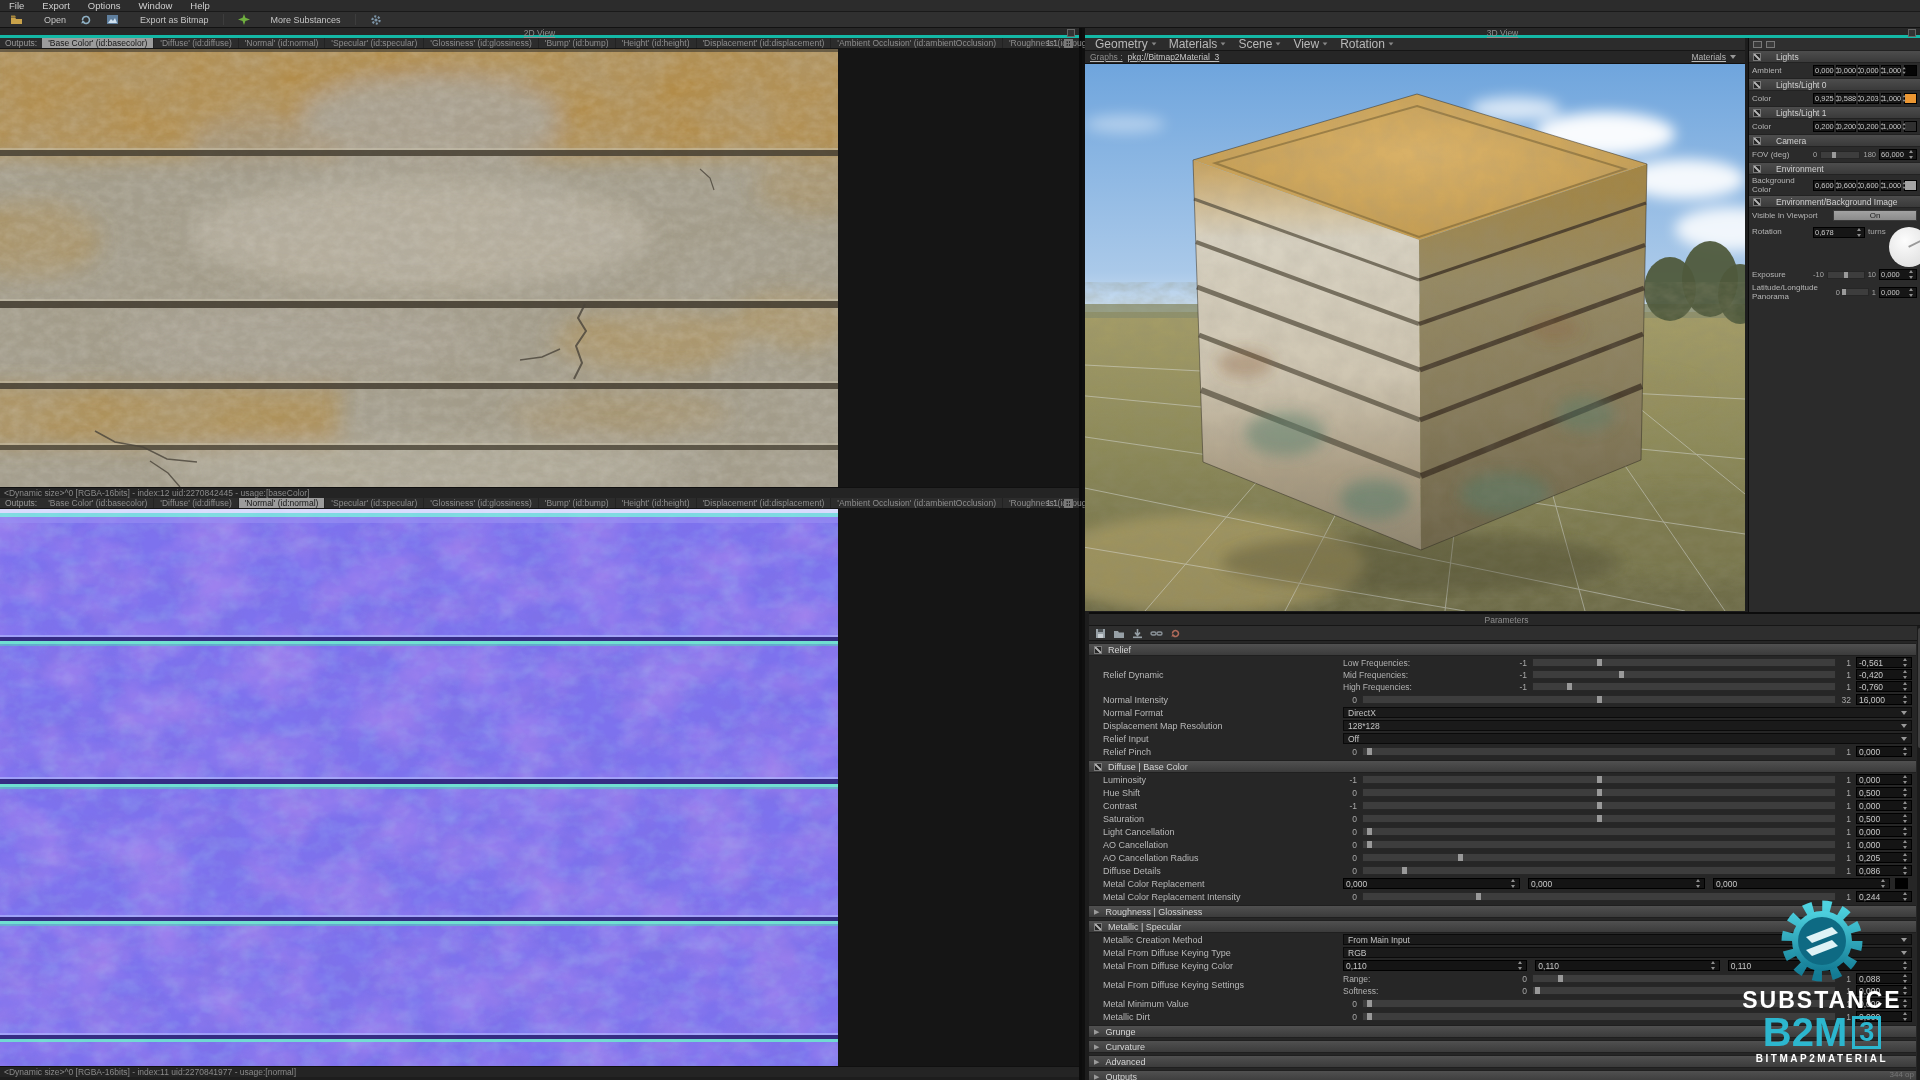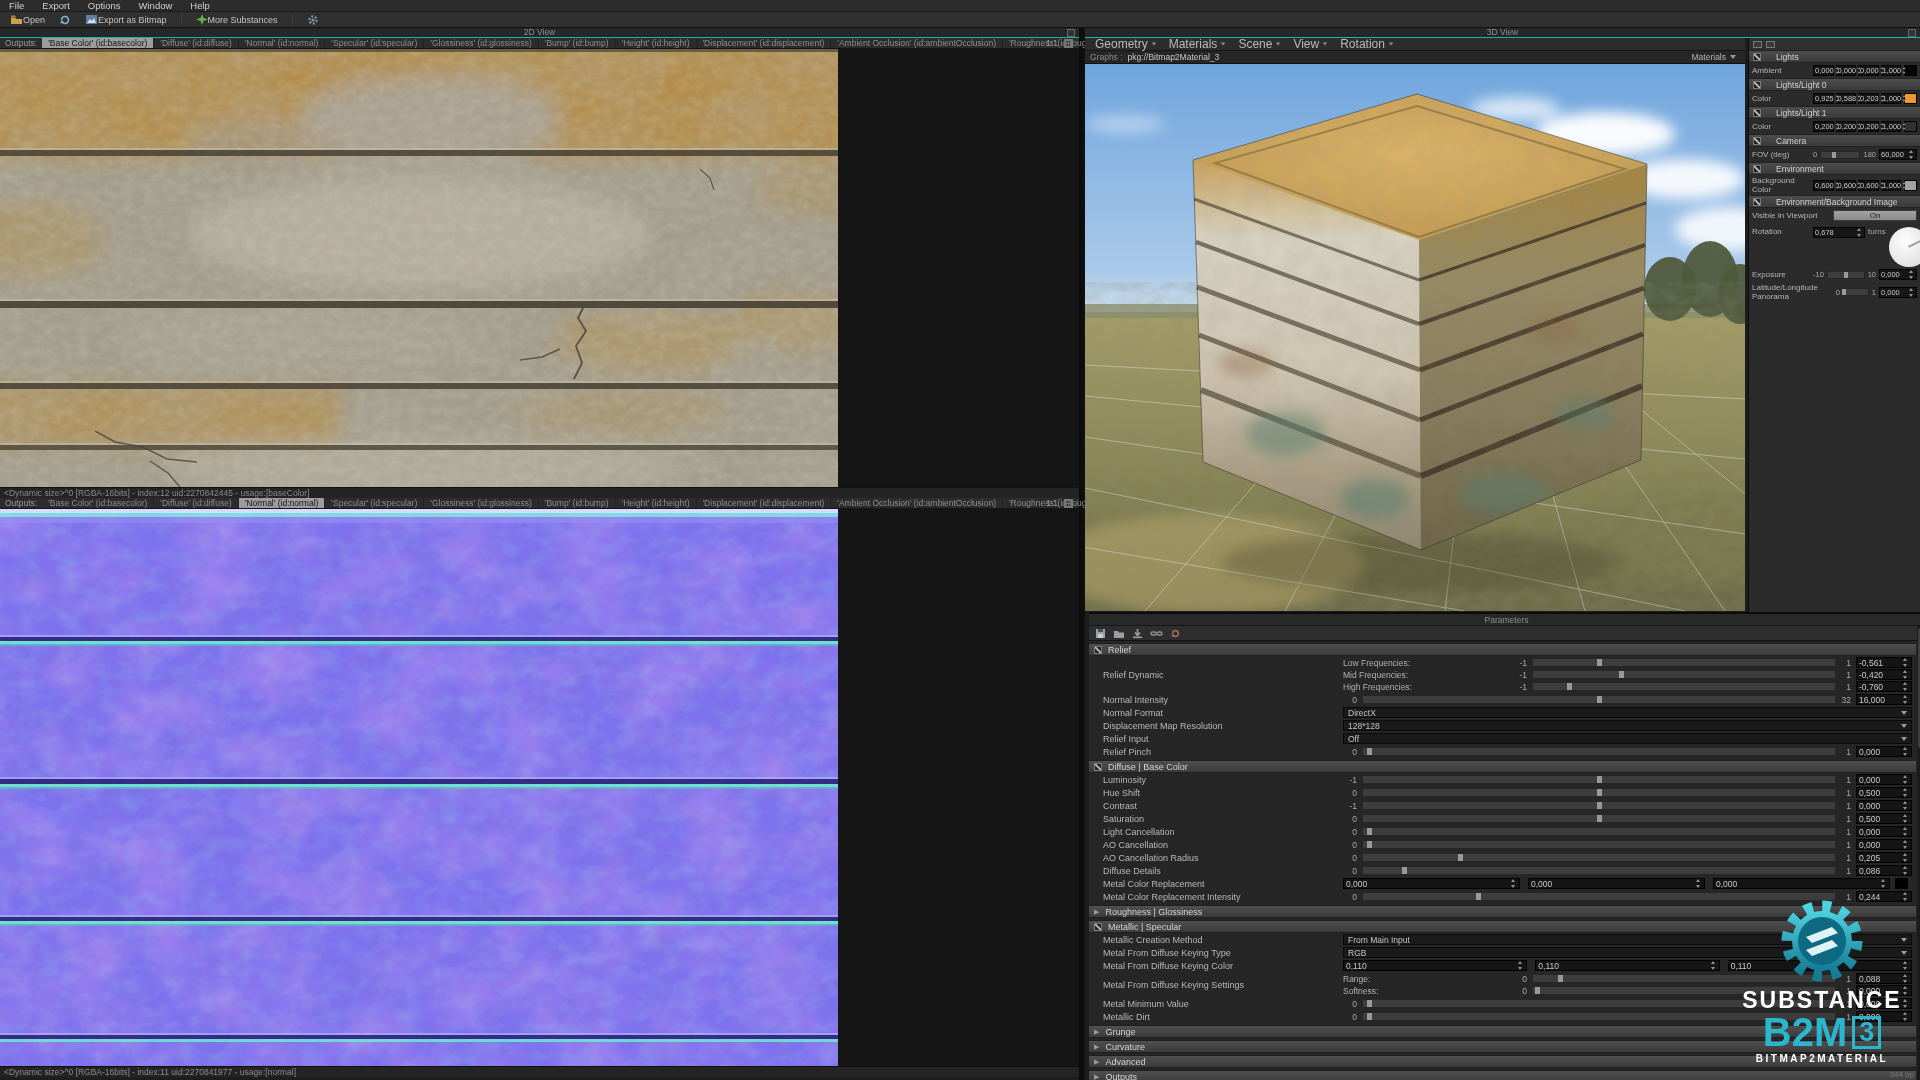--- a/index.html
+++ b/index.html
@@ -4,53 +4,53 @@
 <style>
   *{box-sizing:border-box;margin:0;padding:0;}
   html,body{width:1920px;height:1080px;overflow:hidden;}
   body{background:#0f0f0f;font-family:"Liberation Sans","DejaVu Sans",sans-serif;color:#bbb;position:relative;}
   svg{display:block;}
 
   
   #menubar{position:absolute;left:0;top:0;width:1920px;height:12px;background:#2c2c2c;display:flex;align-items:center;border-bottom:1px solid #1a1a1a;}
   .mi{font-size:9.5px;color:#cfcfcf;padding:0 9px;cursor:default;}
   #toolbar{position:absolute;left:0;top:12px;width:1920px;height:16px;background:#303030;border-bottom:1px solid #121212;display:flex;align-items:center;gap:6px;padding-left:6px;}
-  .tbtn{display:flex;align-items:center;gap:0;font-size:9px;color:#c4c4c4;padding:0 4px;height:14px;}
+  .tbtn{display:flex;align-items:center;gap:21px;font-size:9px;color:#c4c4c4;padding:0 4px;height:14px;}
   .tsep{width:1px;height:11px;background:#1c1c1c;border-right:1px solid #3d3d3d;margin:0 4px;}
 
   
   .spin{width:7px;height:9px;position:relative;flex:none;}
   .spin::before{content:"";position:absolute;top:0;left:1px;border-left:2.5px solid transparent;border-right:2.5px solid transparent;border-bottom:3.5px solid #8f8f8f;}
   .spin::after{content:"";position:absolute;bottom:0;left:1px;border-left:2.5px solid transparent;border-right:2.5px solid transparent;border-top:3.5px solid #8f8f8f;}
   .arr{width:0;height:0;border-left:3px solid transparent;border-right:3px solid transparent;border-top:4px solid #999;flex:none;}
   .chk{width:8px;height:8px;flex:none;border:1px solid #7a7a7a;background:#262626 linear-gradient(45deg,transparent 40%,#b5b5b5 42%,#b5b5b5 58%,transparent 60%);}
   .carr{font-size:7px;color:#9a9a9a;flex:none;line-height:1;}
 
   
   #leftcol{position:absolute;left:0;top:28px;width:1082px;height:1052px;background:#1d1d1d;border-right:3px solid #0c0c0c;}
-  .vtitle{height:10px;background:#272727;border-bottom:1px solid #14b8a6;display:flex;align-items:flex-end;justify-content:center;font-size:8.5px;color:#8f8f8f;position:relative;}
+  .vtitle{height:10px;background:#272727;border-bottom:3px solid #14b8a6;display:flex;align-items:flex-start;justify-content:center;font-size:8.5px;color:#8f8f8f;position:relative;text-decoration:underline;}
   .vticon{position:absolute;right:4px;top:1px;width:8px;height:8px;border:1px solid #666;background:#333;}
   .tabbar{height:11px;background:#2c2c2c;border-bottom:1px solid #141414;display:flex;align-items:center;font-size:8.5px;}
   .outlbl{color:#9a9a9a;padding:0 5px;flex:none;}
   .tabs{display:flex;height:100%;min-width:0;}
   .tab{color:#8d8d8d;padding:0 6px;height:100%;display:flex;align-items:center;border-right:1px solid #222;white-space:nowrap;}
   .tab.sel{background:#9c9c9c;color:#161616;}
   .zoomlvl{margin-left:auto;color:#9a9a9a;padding:0 6px;flex:none;}
   .gridic{width:9px;height:9px;margin-right:6px;flex:none;border:1px solid #777;background:linear-gradient(#777 1px,transparent 1px),linear-gradient(90deg,#777 1px,transparent 1px);background-size:3px 3px;}
   .texwrap{height:438px;background:#151515;overflow:hidden;position:relative;}
   .texwrap.norm{height:557px;}
   .statusbar{height:11px;background:#242424;border-top:1px solid #101010;display:flex;align-items:center;font-size:8.5px;color:#8a8a8a;padding:0 4px;white-space:nowrap;}
 
   
   #rightregion{position:absolute;left:1085px;top:28px;width:835px;height:1052px;background:#1d1d1d;}
   #threecol{position:absolute;left:0;top:10px;width:660px;height:574px;background:#1d1d1d;}
   .menus3d{height:13px;background:#2c2c2c;border-bottom:1px solid #161616;display:flex;align-items:center;gap:2px;padding-left:5px;}
   .m3{display:flex;align-items:center;gap:3px;font-size:12px;color:#b9b9b9;padding:0 5px;}
   .m3 .arr{border-top-color:#888;transform:scale(.8);}
-  .graphsbar{height:13px;background:#262626;border-bottom:1px solid #121212;display:flex;align-items:center;font-size:8.5px;padding:0 5px;gap:5px;}
+  .graphsbar{height:13px;background:#262626;border-bottom:1px solid #121212;display:flex;align-items:center;font-size:8.5px;padding:0 5px;gap:5px;text-decoration:underline;}
   .glabel{color:#8d8d8d;}
   .gpath{color:#c9c9c9;}
   .gmat{margin-left:auto;display:flex;align-items:center;gap:4px;color:#b5b5b5;padding-right:4px;}
   .viewport3d{height:547px;background:#111;overflow:hidden;position:relative;}
 
   
   #propspanel{position:absolute;left:663px;top:10px;width:172px;height:574px;background:#2b2b2b;border-left:1px solid #0c0c0c;font-size:8px;}
   .xicons{height:12px;display:flex;align-items:center;gap:4px;padding:0 4px;background:#2f2f2f;}
   .xic{width:9px;height:7px;border:1px solid #787878;background:#3a3a3a;}
   .xhead{height:13px;background:linear-gradient(#4d4d4d,#3a3a3a);border:1px solid #222;border-left:none;border-right:none;display:flex;align-items:center;gap:15px;padding:0 4px;color:#d2d2d2;font-size:8.5px;}

